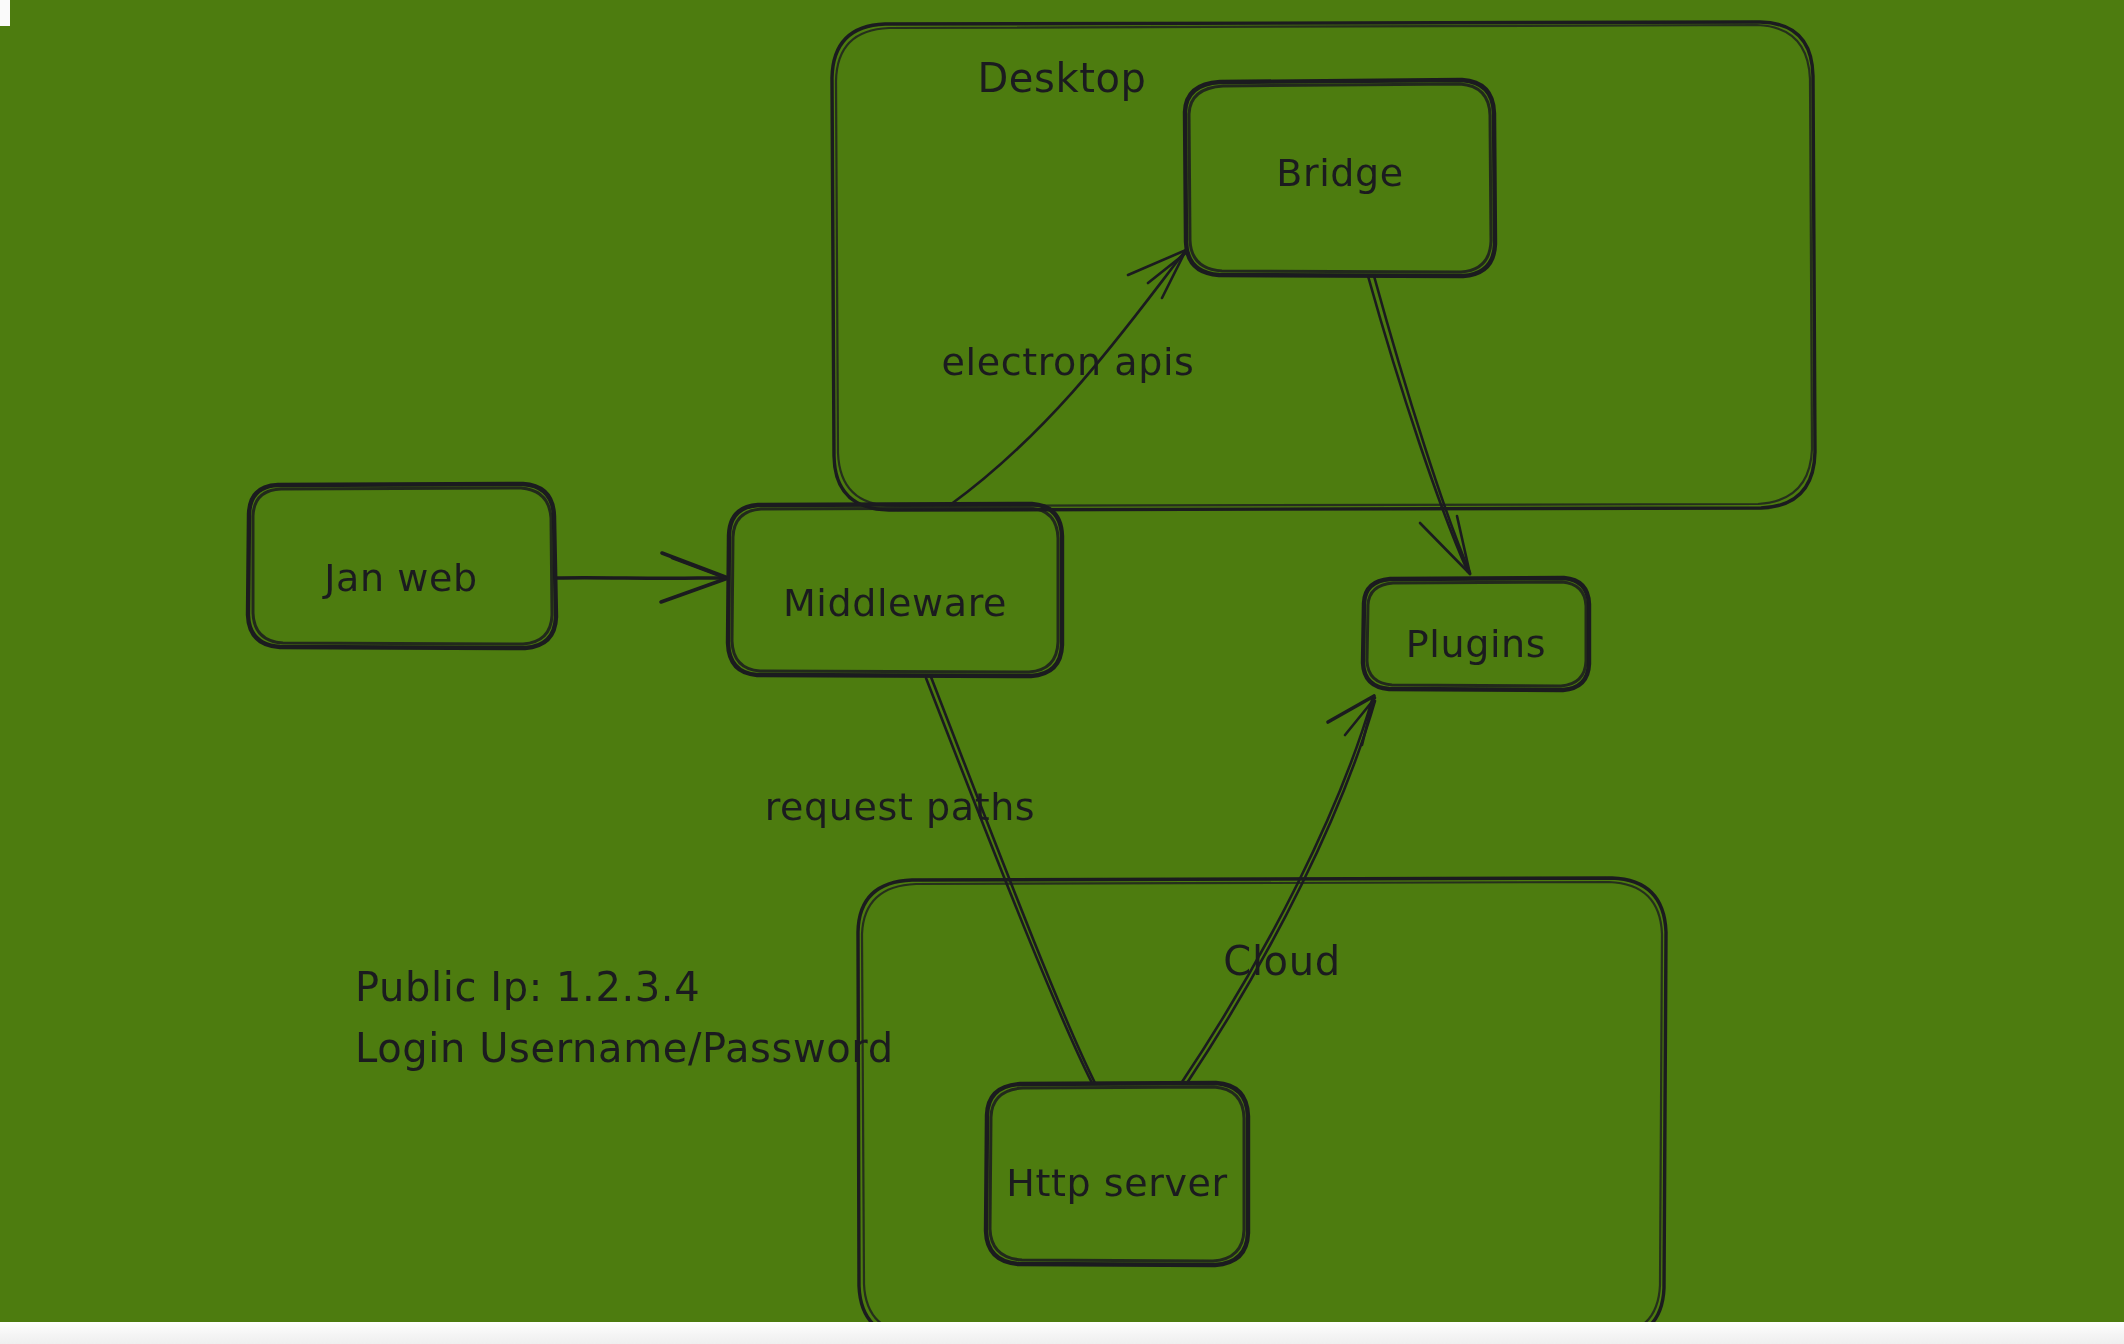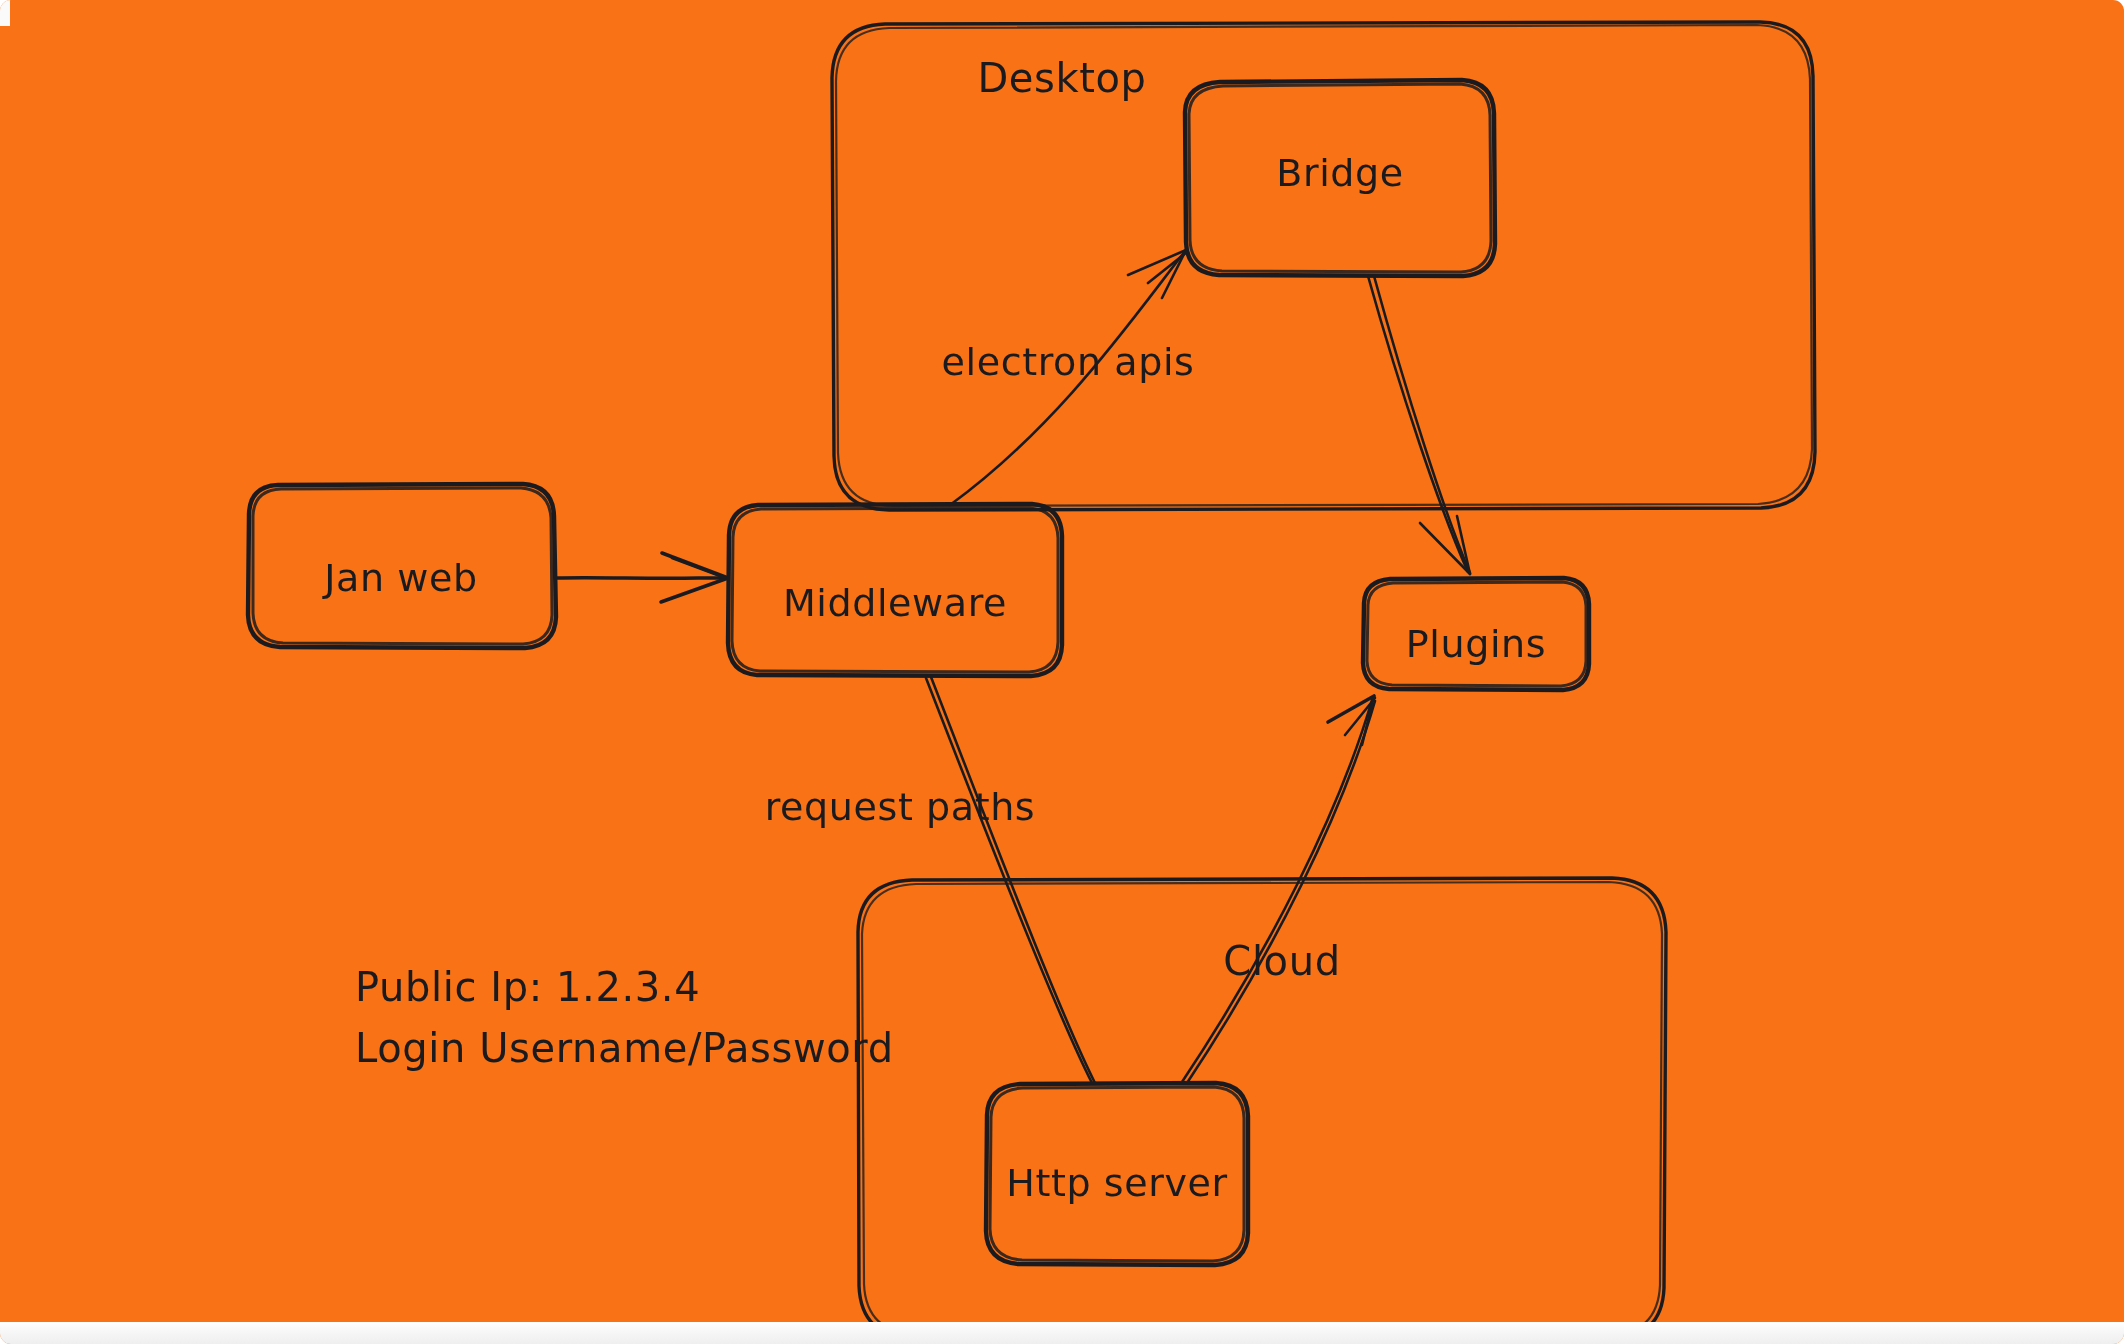--- a/index.html
+++ b/index.html
@@ -5,24 +5,23 @@
 <style>
   html, body {
     margin: 0;
     padding: 0;
     background: #ffffff;
   }
   #canvas-root {
     position: relative;
     width: 2124px;
     height: 1344px;
-    background: #f97316;
+    background: #4d7c0f;
     overflow: hidden;
     font-family: "DejaVu Sans", sans-serif;
-    border-radius: 11px;
   }
   #sketch {
     position: absolute;
     top: 0;
     left: 0;
     width: 2124px;
     height: 1344px;
     display: block;
   }
   .stroke-box {

